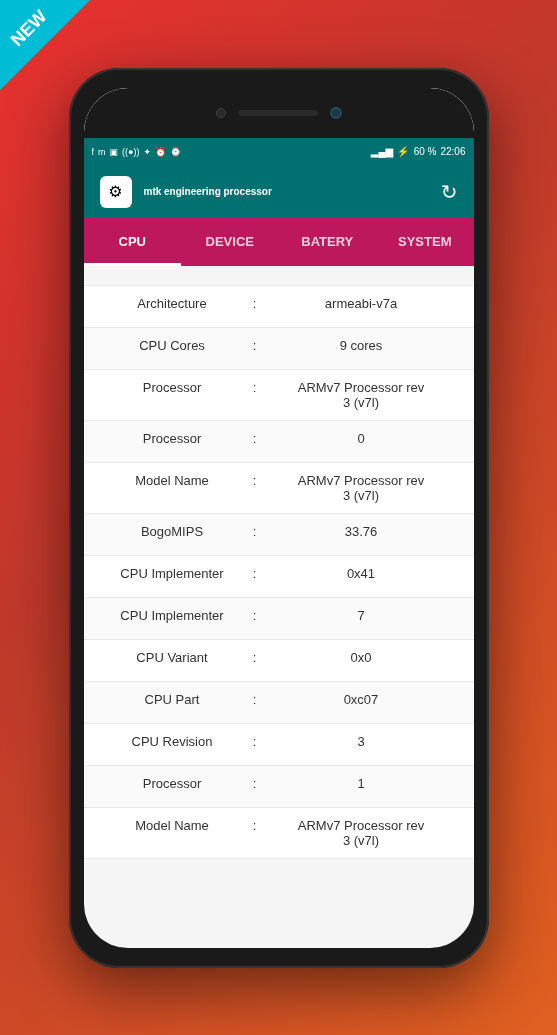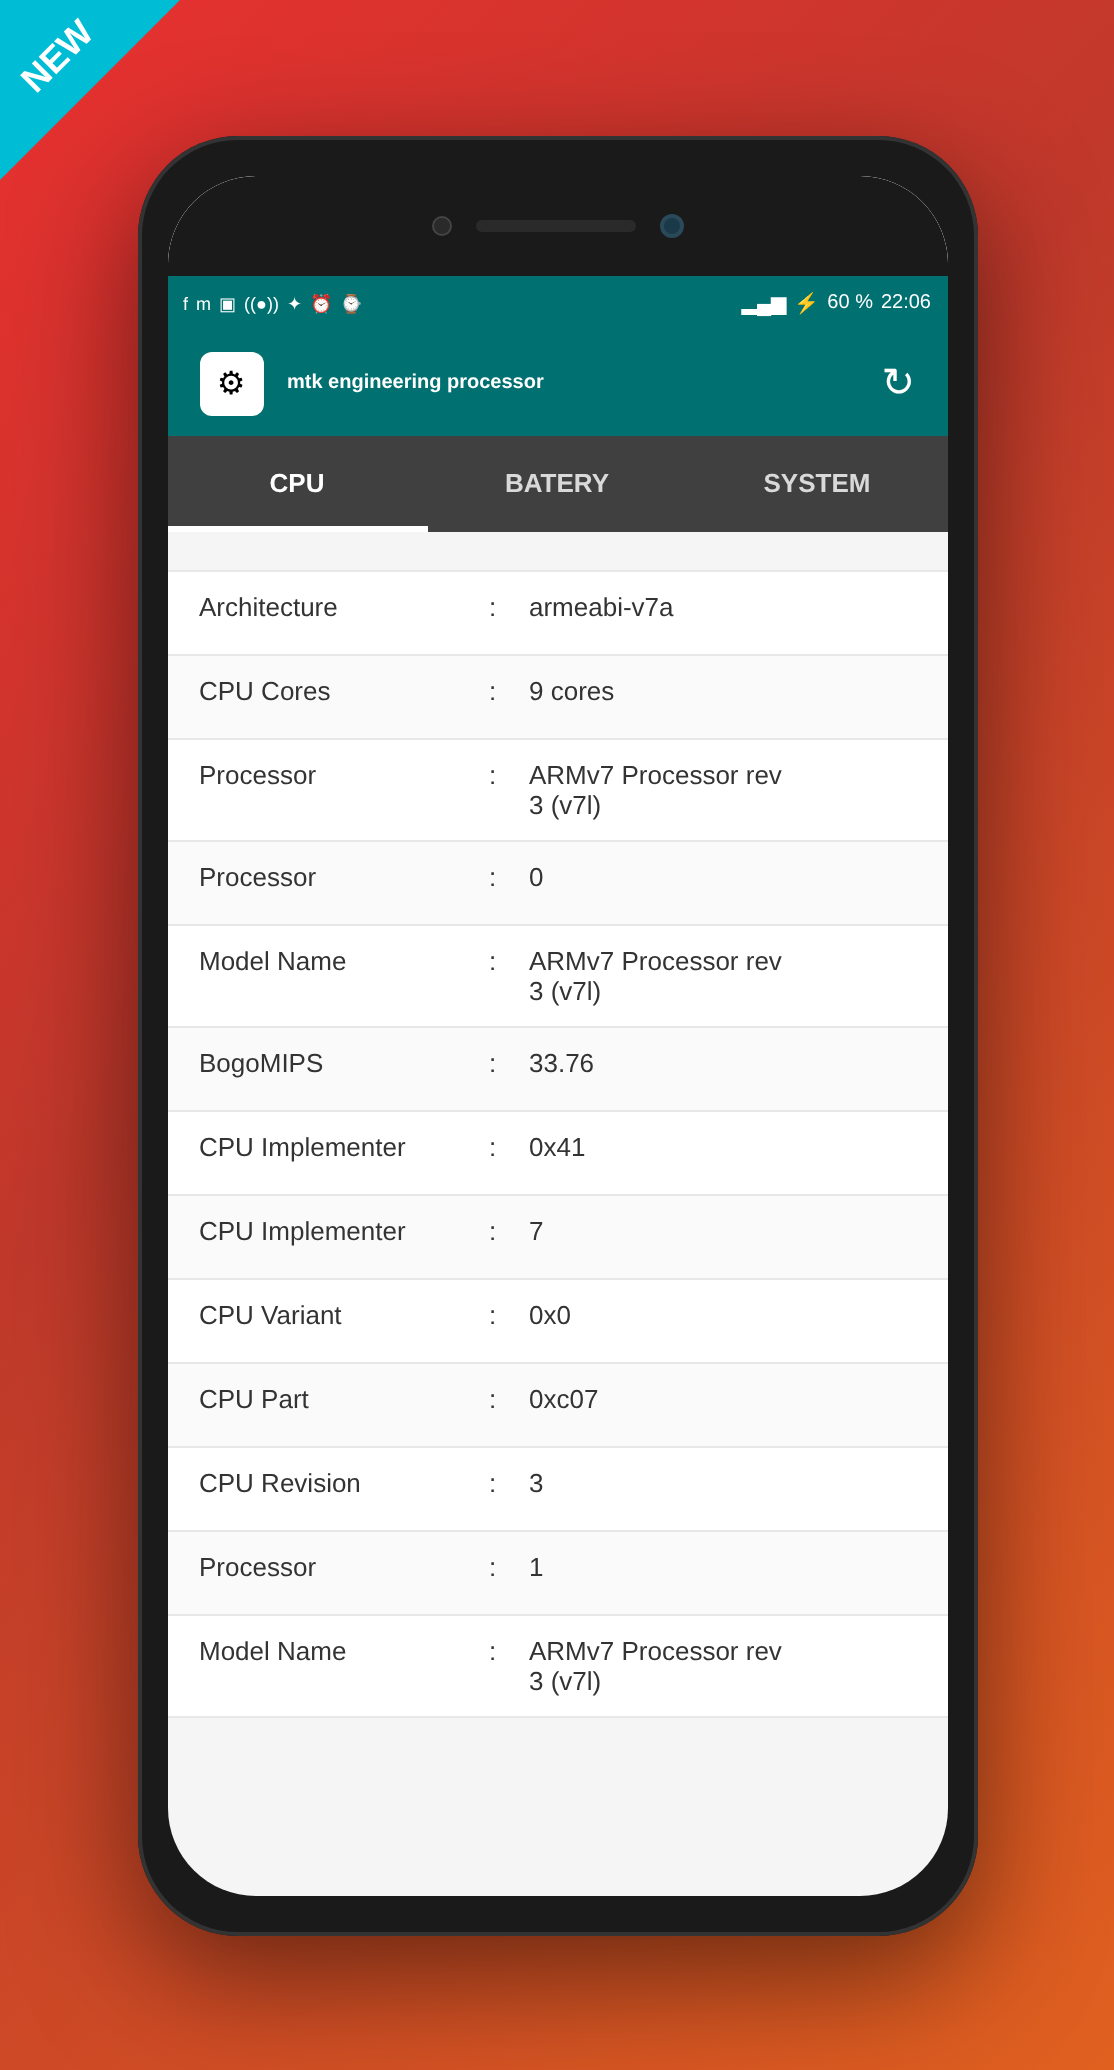--- a/index.html
+++ b/index.html
@@ -158,21 +158,21 @@
     }
 
     .refresh-icon {
       color: white;
       font-size: 20px;
       cursor: pointer;
     }
 
     
     .tab-bar {
-      background: #404040;
+      background: #be185d;
       display: flex;
       height: 48px;
     }
 
     .tab-item {
       flex: 1;
       display: flex;
       align-items: center;
       justify-content: center;
       color: rgba(255,255,255,0.8);
@@ -207,20 +207,21 @@
     .data-table {
       width: 100%;
     }
 
     .data-row {
       display: flex;
       border-bottom: 1px solid #e8e8e8;
       padding: 10px 16px;
       align-items: flex-start;
       min-height: 42px;
+      text-align: center;
     }
 
     .data-row:nth-child(even) {
       background: #fafafa;
     }
 
     .data-label {
       width: 145px;
       font-size: 13px;
       color: #333;
@@ -287,20 +288,23 @@
       </div>
       <span class="app-title">mtk engineering processor</span>
       <span class="refresh-icon">↻</span>
     </div>
 
     <div class="tab-bar">
       <div class="tab-item active">
         <span>CPU</span>
       </div>
       <div class="tab-item">
+        <span>DEVICE</span>
+      </div>
+      <div class="tab-item">
         <span>BATERY</span>
       </div>
       <div class="tab-item">
         <span>SYSTEM</span>
       </div>
     </div>
 
     <div class="screen-content">
       <div class="spacer-row"></div>
       <div class="data-table" id="data-table">

